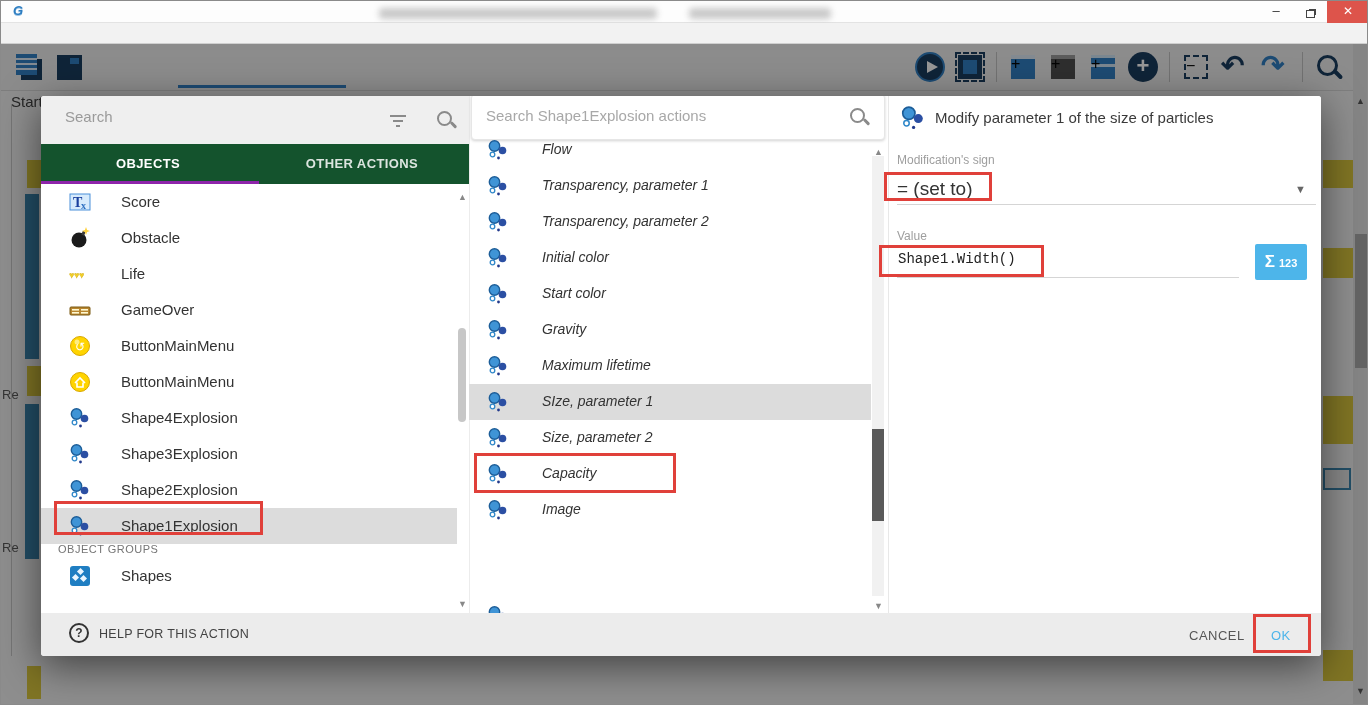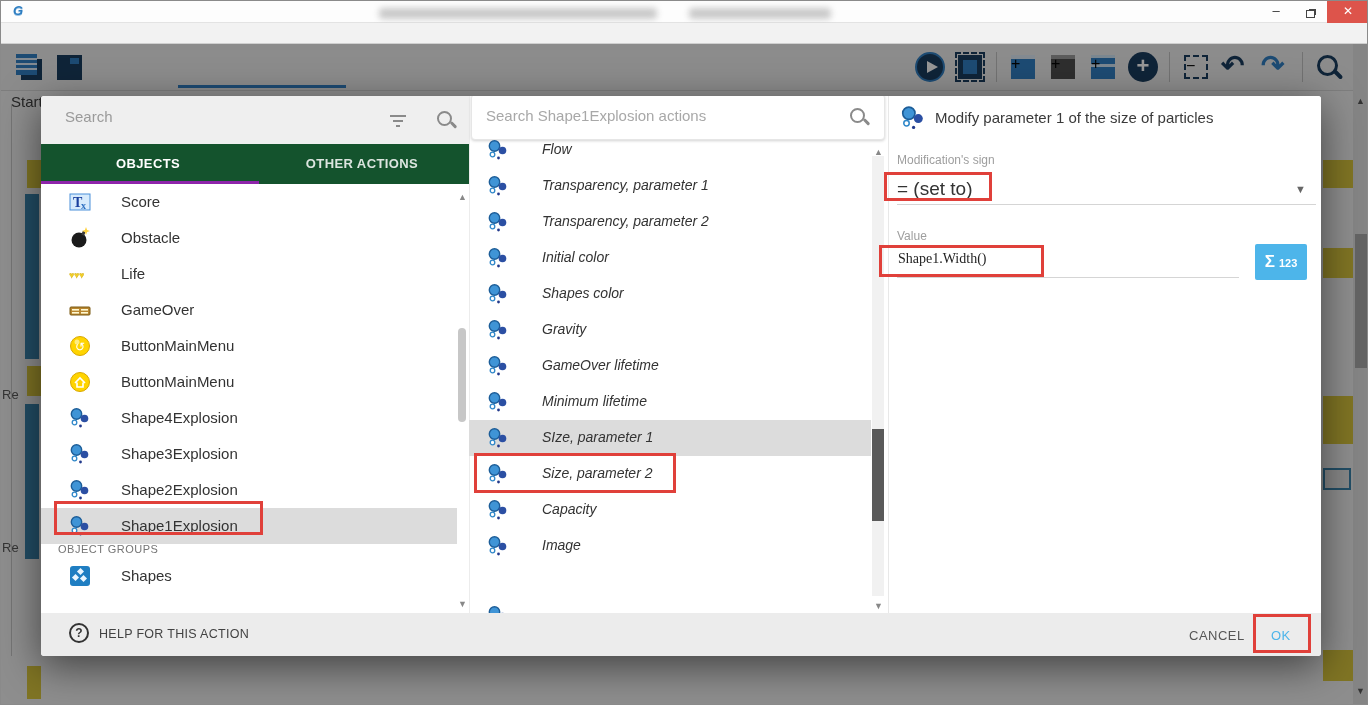--- a/index.html
+++ b/index.html
@@ -147,21 +147,21 @@
   
   .editor-panel { position:absolute; left:847px; top:0; width:433px; height:517px; background:#fff; border-left:1px solid #e8e8e8; }
   .editor-head-icon { position:absolute; left:11px; top:9px; width:26px; height:26px; }
   .editor-title { position:absolute; left:46px; top:13px; font-size:15px; color:#3a3a3a; }
   .field-label { position:absolute; font-size:12px; color:#9e9e9e; }
   .sign-label { left:8px; top:57px; }
   .sign-select { position:absolute; left:8px; top:82px; width:420px; height:26px; font-size:19px; color:#333; }
   .sign-caret { position:absolute; left:406px; top:87px; font-size:11px; color:#666; }
   .sign-underline { position:absolute; left:8px; top:108px; width:419px; height:1px; background:#d5d5d5; }
   .value-label { left:8px; top:133px; }
-  .value-input { position:absolute; left:9px; top:155px; width:330px; border:none; outline:none; background:transparent; font-family:Liberation Serif, serif; font-size:14px; color:#222; }
+  .value-input { position:absolute; left:9px; top:155px; width:330px; border:none; outline:none; background:transparent; font-family:Liberation Mono, monospace; font-size:14px; color:#222; }
   .value-underline { position:absolute; left:8px; top:181px; width:342px; height:1px; background:#d5d5d5; }
   .expr-button { position:absolute; left:366px; top:148px; width:52px; height:36px; background:#4db5ea; border-radius:2px; color:#fff; text-align:center; }
   .expr-sigma { font-size:17px; font-weight:bold; line-height:36px; margin-right:4px; }
   .expr-123 { font-size:11px; font-weight:bold; }
 
   
   .dlg-footer { position:absolute; left:0; top:517px; width:1280px; height:43px; background:#ececec; border-radius:0 0 3px 3px; }
   .help-icon { position:absolute; left:28px; top:10px; width:20px; height:20px; border:2px solid #333; border-radius:50%; text-align:center; line-height:17px; font-size:12px; font-weight:bold; color:#333; }
   .help-label { position:absolute; left:58px; top:14px; font-size:12.5px; letter-spacing:0.3px; color:#424242; }
   .cancel-button { position:absolute; left:1148px; top:15px; font-size:13px; letter-spacing:0.5px; color:#555; }
@@ -427,48 +427,39 @@
             </svg></span>
           <span class="row-label">Initial color</span>
         </div>
         <div class="row">
           <span class="icon-slot"><svg viewBox="0 0 22 22" width="100%" height="100%">
               <circle cx="7.5" cy="7" r="5.2" fill="#3f94d6" stroke="#1c5d98" stroke-width="1.4"></circle>
               <circle cx="15.5" cy="11.5" r="3.8" fill="#2b4fa3"></circle>
               <circle cx="5.5" cy="15.5" r="2.3" fill="#ffffff" stroke="#2f87c9" stroke-width="1.3"></circle>
               <circle cx="11.5" cy="19" r="1.4" fill="#223a8c"></circle>
             </svg></span>
-          <span class="row-label">Shapes color</span>
+          <span class="row-label">Start color</span>
         </div>
         <div class="row">
           <span class="icon-slot"><svg viewBox="0 0 22 22" width="100%" height="100%">
               <circle cx="7.5" cy="7" r="5.2" fill="#3f94d6" stroke="#1c5d98" stroke-width="1.4"></circle>
               <circle cx="15.5" cy="11.5" r="3.8" fill="#2b4fa3"></circle>
               <circle cx="5.5" cy="15.5" r="2.3" fill="#ffffff" stroke="#2f87c9" stroke-width="1.3"></circle>
               <circle cx="11.5" cy="19" r="1.4" fill="#223a8c"></circle>
             </svg></span>
           <span class="row-label">Gravity</span>
         </div>
         <div class="row">
           <span class="icon-slot"><svg viewBox="0 0 22 22" width="100%" height="100%">
               <circle cx="7.5" cy="7" r="5.2" fill="#3f94d6" stroke="#1c5d98" stroke-width="1.4"></circle>
               <circle cx="15.5" cy="11.5" r="3.8" fill="#2b4fa3"></circle>
               <circle cx="5.5" cy="15.5" r="2.3" fill="#ffffff" stroke="#2f87c9" stroke-width="1.3"></circle>
               <circle cx="11.5" cy="19" r="1.4" fill="#223a8c"></circle>
             </svg></span>
-          <span class="row-label">GameOver lifetime</span>
-        </div>
-        <div class="row">
-          <span class="icon-slot"><svg viewBox="0 0 22 22" width="100%" height="100%">
-              <circle cx="7.5" cy="7" r="5.2" fill="#3f94d6" stroke="#1c5d98" stroke-width="1.4"></circle>
-              <circle cx="15.5" cy="11.5" r="3.8" fill="#2b4fa3"></circle>
-              <circle cx="5.5" cy="15.5" r="2.3" fill="#ffffff" stroke="#2f87c9" stroke-width="1.3"></circle>
-              <circle cx="11.5" cy="19" r="1.4" fill="#223a8c"></circle>
-            </svg></span>
-          <span class="row-label">Minimum lifetime</span>
+          <span class="row-label">Maximum lifetime</span>
         </div>
         <div class="row selected">
           <span class="icon-slot"><svg viewBox="0 0 22 22" width="100%" height="100%">
               <circle cx="7.5" cy="7" r="5.2" fill="#3f94d6" stroke="#1c5d98" stroke-width="1.4"></circle>
               <circle cx="15.5" cy="11.5" r="3.8" fill="#2b4fa3"></circle>
               <circle cx="5.5" cy="15.5" r="2.3" fill="#ffffff" stroke="#2f87c9" stroke-width="1.3"></circle>
               <circle cx="11.5" cy="19" r="1.4" fill="#223a8c"></circle>
             </svg></span>
           <span class="row-label">SIze, parameter 1</span>
         </div>

